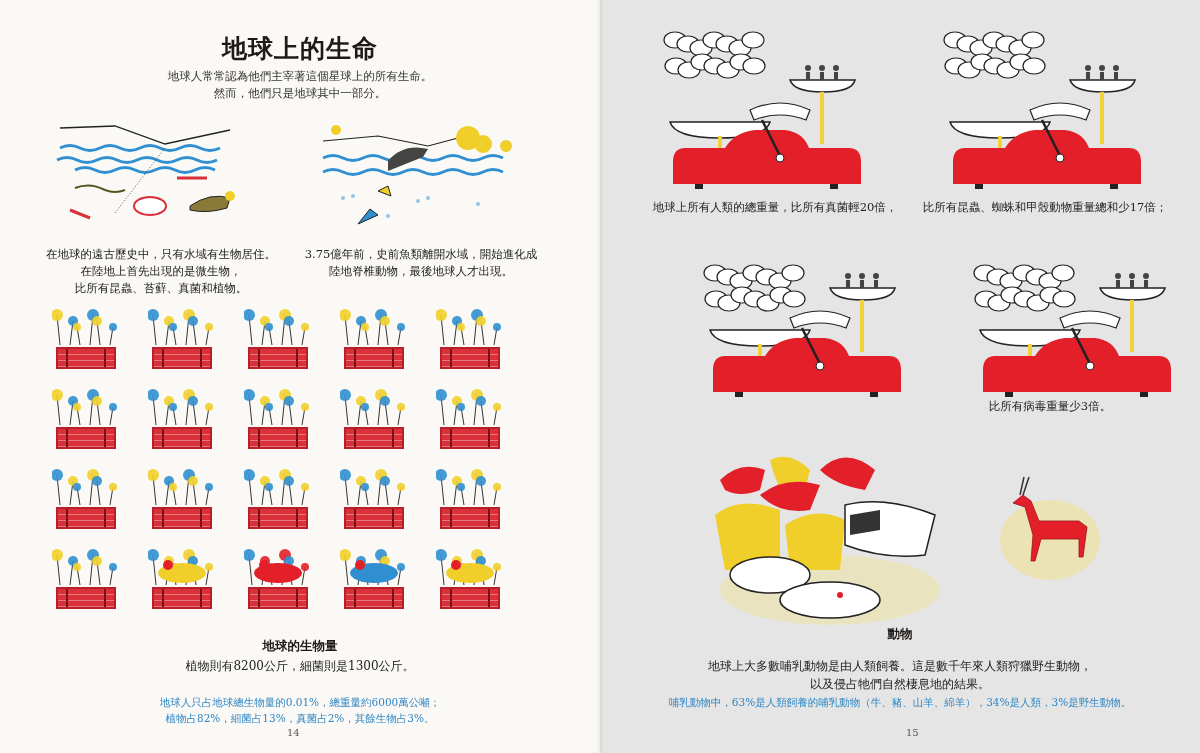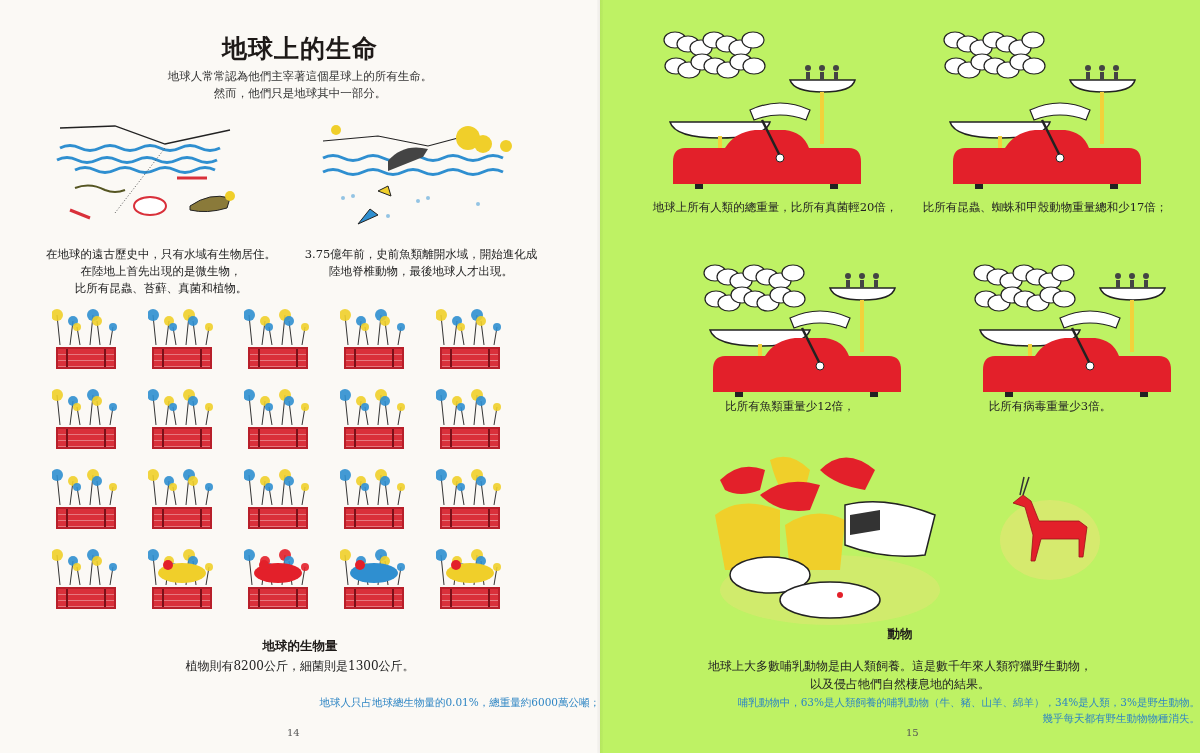--- a/index.html
+++ b/index.html
@@ -1,34 +1,34 @@
 <!DOCTYPE html>
 <html><head>
 <meta charset="utf-8">
 <style>
   * { box-sizing: border-box; margin: 0; padding: 0; }
   html, body { width: 1200px; height: 753px; overflow: hidden; background: #fbf8f3; }
   body { font-family: "DejaVu Serif", "Liberation Serif", serif; color: #1e1a18; position: relative; }
   .spread { position: absolute; inset: 0; display: flex; }
   .page { position: relative; width: 600px; height: 753px; }
   .page-left { background: #fbf9f5; }
-  .page-right { background: #bef264; }
+  .page-right { background: #e5e5e5; }
   .gutter { position: absolute; left: 597px; top: 0; width: 6px; height: 753px;
     background: linear-gradient(90deg, rgba(0,0,0,0.02), rgba(0,0,0,0.05), rgba(0,0,0,0.02)); }
 
   .title { position: absolute; left: 0; width: 600px; top: 32px; text-align: center;
     font-family: "DejaVu Sans", sans-serif; font-weight: bold; font-size: 25px; letter-spacing: 1px; }
   .intro { position: absolute; left: 0; width: 600px; top: 68px; text-align: center;
     font-family: "DejaVu Sans", sans-serif; font-size: 11.5px; line-height: 17px; color: #333; }
 
   .cap { position: absolute; text-align: center; font-size: 11.5px; line-height: 17px; color: #222; }
   .sec-h { position: absolute; text-align: center; font-family: "DejaVu Sans", sans-serif;
     font-weight: bold; font-size: 12.5px; }
   .sec-body { position: absolute; text-align: center; font-size: 12px; line-height: 18px; color: #222; }
-  .sec-blue { position: absolute; text-align: right; font-size: 10.5px; line-height: 16px; color: #2f86c4; }
+  .sec-blue { position: absolute; text-align: center; font-size: 10.5px; line-height: 16px; color: #2f86c4; }
   .pgnum { position: absolute; font-size: 10px; color: #555; }
 
   .illu { position: absolute; }
   svg { display: block; }
 
   .grid { position: absolute; left: 48px; top: 305px; width: 480px; height: 320px; }
   .pot { position: absolute; width: 76px; height: 66px; }
   .pot .plant { position: absolute; left: 4px; top: 0; width: 68px; height: 42px; }
   .pot .crate { position: absolute; left: 8px; top: 42px; width: 60px; height: 22px;
     background: #d9303a; border: 2px solid #b81f2a;
@@ -453,20 +453,21 @@
           <div class="crate"></div>
         </div>
       </div>
 
     <div class="sec-h" style="left:0;width:600px;top:638px;">地球的生物量</div>
     <div class="sec-body" style="left:0;width:600px;top:657px;">
       <div>植物則有8200公斤，細菌則是1300公斤。</div>
     </div>
     <div class="sec-blue" style="left:0;width:600px;top:694px;">
       <div>地球人只占地球總生物量的0.01%，總重量約6000萬公噸；</div>
+      <div>植物占82%，細菌占13%，真菌占2%，其餘生物占3%。</div>
     </div>
     <div class="pgnum" style="left:287px;top:727px;">14</div>
   </div>
 
   <div class="page page-right">
 
     <div class="illu" style="left:50px;top:20px;">
         <svg class="scale" width="240" height="175" viewBox="0 0 240 175">
       <ellipse cx="25" cy="20" rx="11" ry="8" fill="#fff" stroke="#222" stroke-width="1.2"></ellipse>
           <ellipse cx="38" cy="24" rx="11" ry="8" fill="#fff" stroke="#222" stroke-width="1.2"></ellipse>
@@ -614,21 +615,20 @@
       <path d="M35 128 h40 q10 -16 30 -18 h30 q18 2 24 18 h40 q12 0 12 14 v22 h-188 v-22 q0 -14 12 -14z" fill="#e3202a"></path>
       <line x1="112" y1="100" x2="130" y2="136" stroke="#222" stroke-width="2.5"></line>
       <circle cx="130" cy="138" r="4" fill="#fff" stroke="#222"></circle>
       <rect x="45" y="164" width="8" height="5" fill="#222"></rect>
           <rect x="180" y="164" width="8" height="5" fill="#222"></rect>
     </svg>
       </div>
 
     <div class="cap" style="left:40px;width:270px;top:199px;">地球上所有人類的總重量，比所有真菌輕20倍，</div>
     <div class="cap" style="left:310px;width:270px;top:199px;">比所有昆蟲、蜘蛛和甲殼動物重量總和少17倍；</div>
-    <div class="cap" style="left:80px;width:220px;top:398px;">比所有魚類重量少12倍，</div>
     <div class="cap" style="left:340px;width:220px;top:398px;">比所有病毒重量少3倍。</div>
 
     <div class="illu" style="left:100px;top:440px;width:260px;height:190px;">
       <svg width="260" height="190" viewBox="0 0 260 190">
         <ellipse cx="130" cy="150" rx="110" ry="35" fill="#f3e07a" opacity="0.35"></ellipse>
         <path d="M20 40 q20 -20 45 -10 l-5 20 q-20 8 -35 0z" fill="#e3202a"></path>
         <path d="M70 20 q20 -10 40 10 l-10 40 q-20 -10 -30 -50z" fill="#f0cf2a"></path>
         <path d="M120 30 q25 -25 55 0 l-10 20 q-30 -5 -45 -20z" fill="#e3202a"></path>
         <path d="M60 55 q25 -20 60 -10 l-10 25 q-30 5 -50 -15z" fill="#e3202a"></path>
         <path d="M15 75 q25 -20 65 -5 l0 60 l-55 0z" fill="#f0cf2a"></path>
@@ -649,19 +649,18 @@
       </svg>
     </div>
 
     <div class="sec-h" style="left:0;width:600px;top:626px;">動物</div>
     <div class="sec-body" style="left:0;width:600px;top:657px;">
       <div>地球上大多數哺乳動物是由人類飼養。這是數千年來人類狩獵野生動物，</div>
       <div>以及侵占牠們自然棲息地的結果。</div>
     </div>
     <div class="sec-blue" style="left:0;width:600px;top:694px;">
       <div>哺乳動物中，63%是人類飼養的哺乳動物（牛、豬、山羊、綿羊），34%是人類，3%是野生動物。</div>
-      <div>幾乎每天都有野生動物物種消失。</div>
     </div>
     <div class="pgnum" style="left:306px;top:727px;">15</div>
   </div>
 
   <div class="gutter"></div>
 </div>
 
 </body></html>

